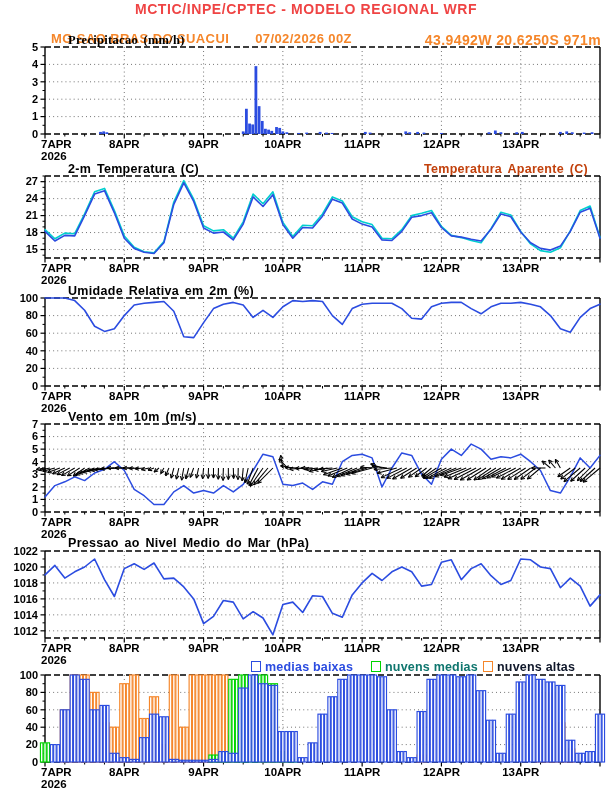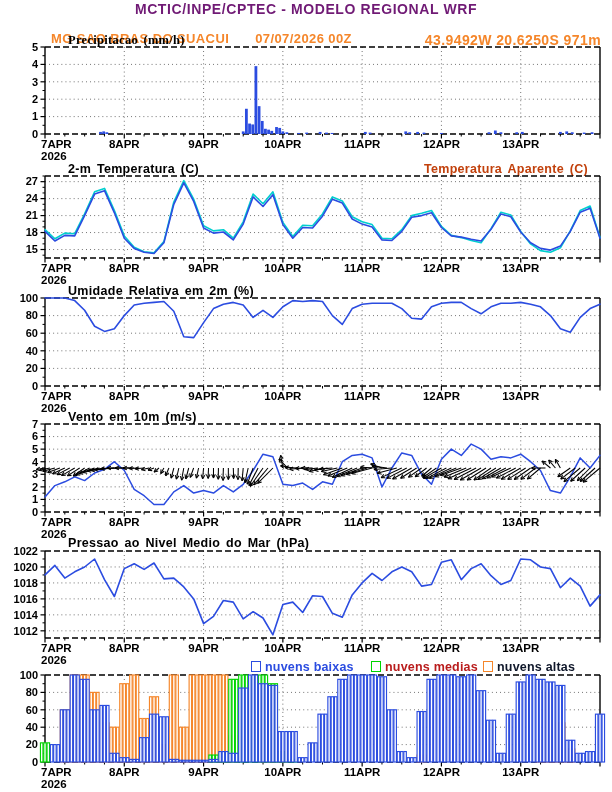--- a/index.html
+++ b/index.html
@@ -14,35 +14,35 @@
   .cyanleg{font-size:12.5px;letter-spacing:.3px;word-spacing:2px;}
   .legitem{font-size:12.5px;letter-spacing:.2px;}
   .sq{display:inline-block;width:8px;height:9px;border:1.6px solid;background:#fff;
       vertical-align:-1px;margin-right:4px;}
   svg text{font-family:"Liberation Sans",sans-serif;font-weight:bold;fill:#000;}
 </style>
 </head>
 <body>
 
 <div class="page">
-  <div class="abs hdr1" style="color:#701a75;">MCTIC/INPE/CPTEC - MODELO REGIONAL WRF</div>
+  <div class="abs hdr1" style="color:#ef4444;">MCTIC/INPE/CPTEC - MODELO REGIONAL WRF</div>
   <div class="abs hdr2" style="color:#f5862a;">
-    <span>MG SAO BRAS DO SUACUI</span><span class="dt">07/07/2026 00Z</span>
+    <span>MG SAO BRAS DO SUACUI</span><span class="dt">07/02/2026 00Z</span>
   </div>
   <div class="abs coords" style="color:#f5862a;">43.9492W 20.6250S 971m</div>
 
   <div class="abs ptitle" style="left:68px;top:33px;font-family:Liberation Serif, serif;">Precipitacao (mm/h)</div>
   <div class="abs ptitle" style="left:68px;top:162px;">2-m Temperatura (C)</div>
   <div class="abs cyanleg" style="right:24px;top:162px;color:#c2410c;">Temperatura Aparente (C)</div>
   <div class="abs ptitle" style="left:68px;top:284px;">Umidade Relativa em 2m (%)</div>
   <div class="abs ptitle" style="left:68px;top:410px;">Vento em 10m (m/s)</div>
   <div class="abs ptitle" style="left:68px;top:536px;">Pressao ao Nivel Medio do Mar (hPa)</div>
 
-  <div class="abs legitem" style="left:251px;top:660px;color:#2b4ce0;"><span class="sq" style="border-color:#2b4ce0;"></span><span>nuvens baixas</span></div>
-  <div class="abs legitem" style="left:371px;top:660px;color:#b91c1c;"><span class="sq" style="border-color:#00d400;"></span><span>nuvens medias</span></div>
+  <div class="abs legitem" style="left:251px;top:660px;color:#2b4ce0;"><span class="sq" style="border-color:#2b4ce0;"></span><span>medias baixas</span></div>
+  <div class="abs legitem" style="left:371px;top:660px;color:#0f766e;"><span class="sq" style="border-color:#00d400;"></span><span>nuvens medias</span></div>
   <div class="abs legitem" style="left:483px;top:660px;color:#0f172a;"><span class="sq" style="border-color:#f5862a;"></span><span>nuvens altas</span></div>
 
   <svg id="cv" class="abs" style="left:0;top:0;" width="612" height="792">
       <g>
         <line x1="124.28571428571429" x2="124.28571428571429" y1="47" y2="134" stroke="#555" stroke-width="0.9" stroke-dasharray="0.9 3.2"></line>
         <line x1="203.57142857142858" x2="203.57142857142858" y1="47" y2="134" stroke="#555" stroke-width="0.9" stroke-dasharray="0.9 3.2"></line>
         <line x1="282.8571428571429" x2="282.8571428571429" y1="47" y2="134" stroke="#555" stroke-width="0.9" stroke-dasharray="0.9 3.2"></line>
         <line x1="362.14285714285717" x2="362.14285714285717" y1="47" y2="134" stroke="#555" stroke-width="0.9" stroke-dasharray="0.9 3.2"></line>
         <line x1="441.42857142857144" x2="441.42857142857144" y1="47" y2="134" stroke="#555" stroke-width="0.9" stroke-dasharray="0.9 3.2"></line>
         <line x1="520.7142857142858" x2="520.7142857142858" y1="47" y2="134" stroke="#555" stroke-width="0.9" stroke-dasharray="0.9 3.2"></line>

